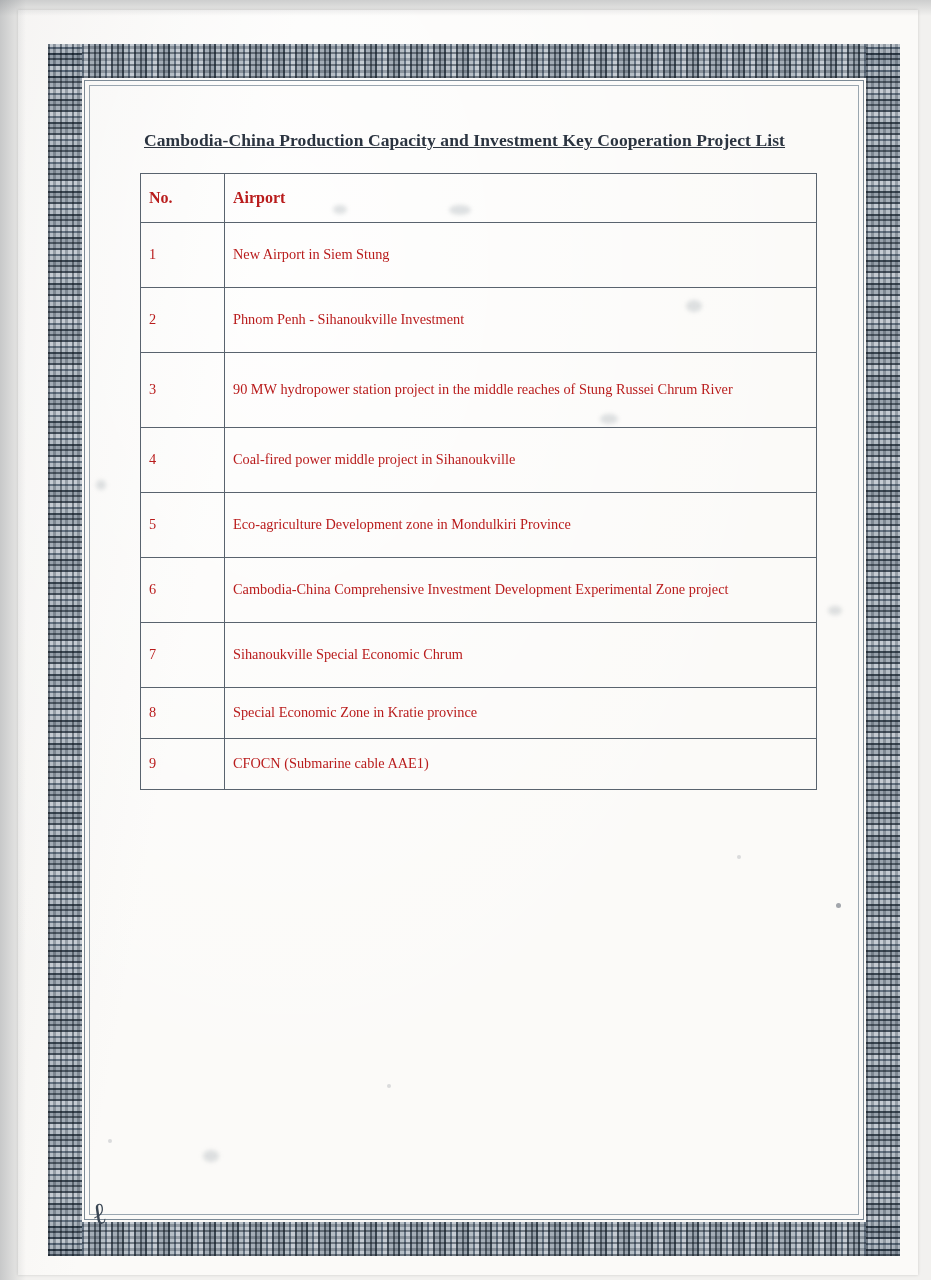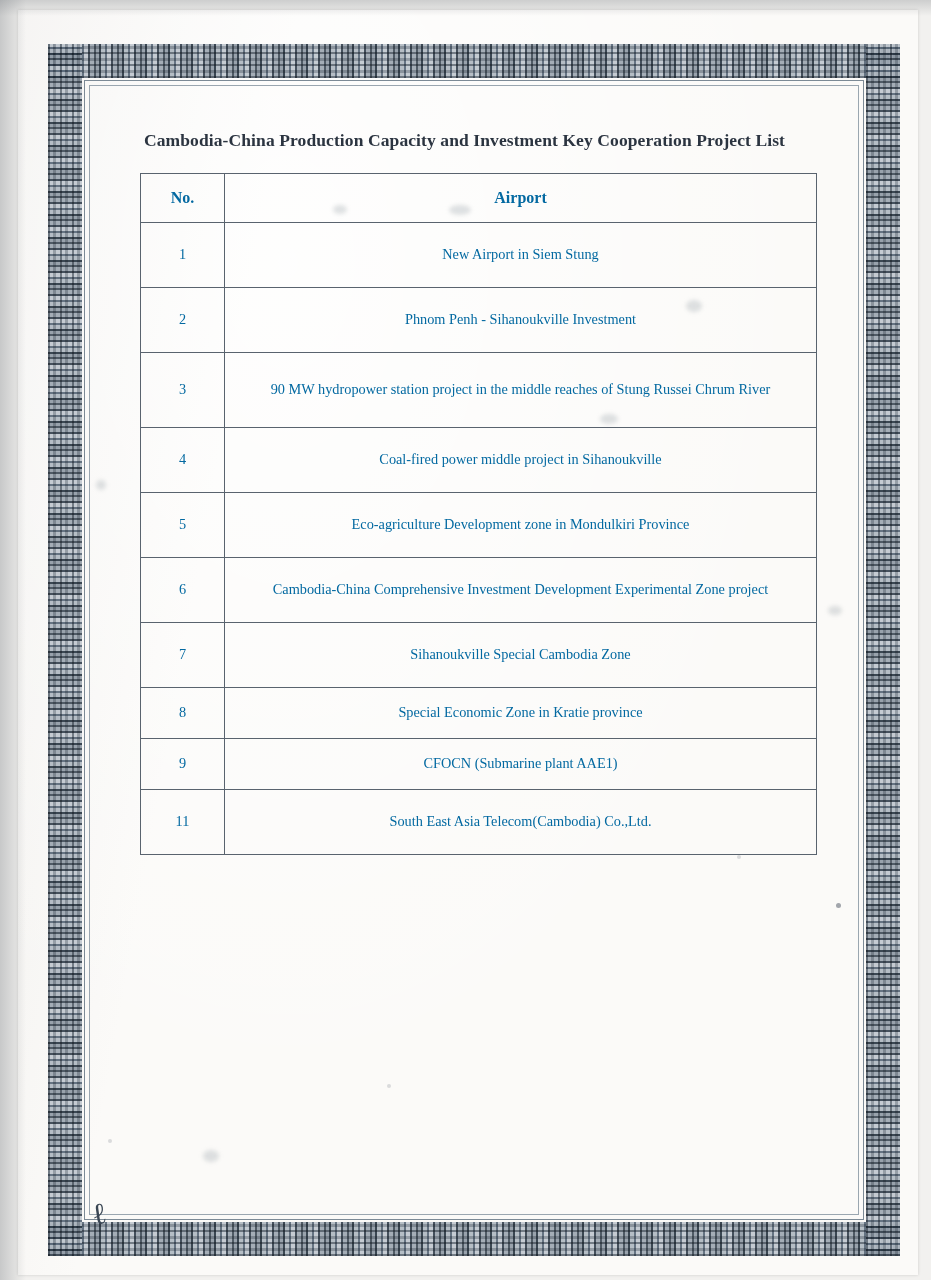--- a/index.html
+++ b/index.html
@@ -115,33 +115,34 @@
     width: 680px;
   }
   .doc-title {
     font-family: "Liberation Serif", serif;
     font-weight: bold;
     font-size: 17.5px;
     color: #2b3440;
     letter-spacing: 0.1px;
     margin: 0 0 22px 4px;
     white-space: nowrap;
+    text-decoration: underline;
   }
 
   table.project-table {
     border-collapse: collapse;
     width: 676px;
     table-layout: fixed;
     background: transparent;
   }
   table.project-table td, table.project-table th {
     border: 1px solid #59636e;
-    color: #0369a1;
-    font-family: "Liberation Serif", serif;
-    text-align: center;
+    color: #b91c1c;
+    font-family: "Liberation Serif", serif;
+    text-align: left;
     vertical-align: middle;
     padding: 6px 8px;
   }
   table.project-table th {
     font-weight: bold;
     font-size: 16px;
     height: 36px;
   }
   table.project-table td {
     font-size: 14.3px;
@@ -239,33 +240,29 @@
         <tr class="row-tall">
           <td>5</td>
           <td>Eco-agriculture Development zone in Mondulkiri Province</td>
         </tr>
         <tr class="row-tall">
           <td>6</td>
           <td>Cambodia-China Comprehensive Investment Development Experimental Zone project</td>
         </tr>
         <tr class="row-tall">
           <td>7</td>
-          <td>Sihanoukville Special Cambodia Zone</td>
+          <td>Sihanoukville Special Economic Chrum</td>
         </tr>
         <tr class="row-short">
           <td>8</td>
           <td>Special Economic Zone in Kratie province</td>
         </tr>
         <tr class="row-short">
           <td>9</td>
-          <td>CFOCN (Submarine plant AAE1)</td>
-        </tr>
-        <tr class="row-tall">
-          <td>11</td>
-          <td>South East Asia Telecom(Cambodia) Co.,Ltd.</td>
+          <td>CFOCN (Submarine cable AAE1)</td>
         </tr>
       </tbody>
     </table>
   </div>
 
   <div class="smudge" style="left:686px; top:300px; width:16px; height:12px;"></div>
   <div class="smudge" style="left:333px; top:205px; width:14px; height:9px;"></div>
   <div class="smudge" style="left:449px; top:205px; width:22px; height:10px;"></div>
   <div class="smudge" style="left:600px; top:414px; width:18px; height:10px;"></div>
   <div class="smudge" style="left:828px; top:606px; width:14px; height:9px;"></div>

